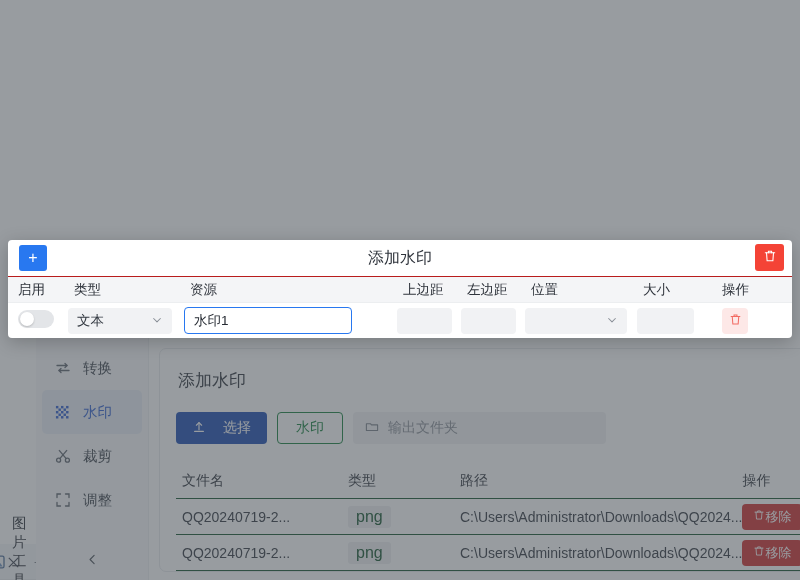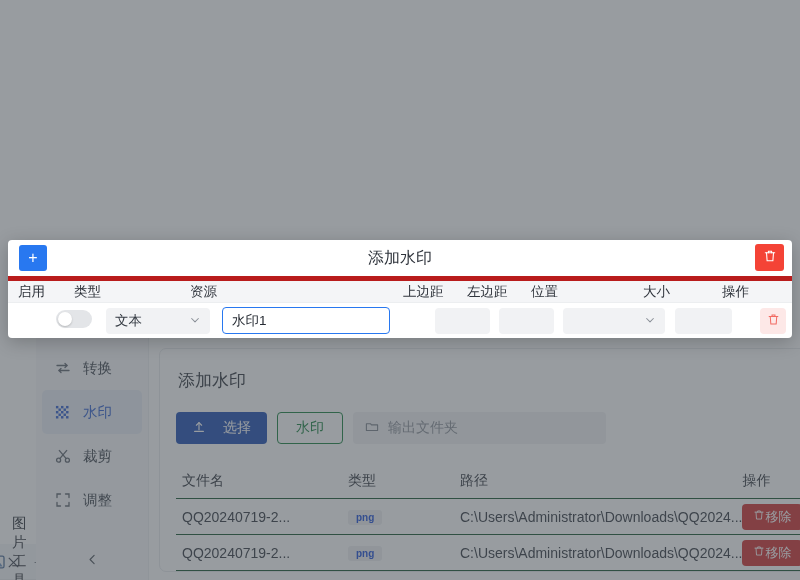--- a/index.html
+++ b/index.html
@@ -129,22 +129,22 @@
     height: 36px; border-bottom: 1px solid #14532d;
     font-size: 14px; color: #323840;
   }
   .ft-head { color: #2e333b; }
   .ft-body-row { height: 36px; }
   .c-name  { width: 172px; flex: 0 0 172px; padding-left: 6px; overflow:hidden; white-space:nowrap; }
   .c-type  { width: 112px; flex: 0 0 112px; }
   .c-path  { flex: 1; min-width: 0; overflow: hidden; white-space: nowrap; }
   .c-act   { width: 120px; flex: 0 0 120px; }
   .tag-png {
-    display: inline-block; background: #eef0f2; color: #1d4ed8;
-    font-size: 10px; border-radius: 3px; padding: 2px 8px; font-weight: bold;
+    display: inline-block; background: #eef0f2; color: #14532d;
+    font-size: 16px; border-radius: 3px; padding: 2px 8px;
   }
   .btn-remove {
     display: inline-flex; align-items: center; 
     background: #cf2f2f; color: #fff; font-size: 13px;
     padding: 4px 11px; border-radius: 4px;
   }
 
   
   .dimmer {
     position: absolute; inset: 0;
@@ -178,23 +178,23 @@
   }
   .btn-del-head {
     position: absolute; right: 8px; top: 4px;
     width: 29px; height: 27px; background: #f44336; border-radius: 3px;
     display: flex; align-items: center; justify-content: center; z-index: 2;
   }
 
   .m-row { display: flex; align-items: center; font-size: 13.5px; }
   .m-head {
     height: 27px; background: #f4f5f7; color: #2f343c;
-    border-top: 5px solid #b91c1c; border-bottom: 1px solid #eceef0;
-  }
-  .m-data { height: 35px; margin-left: 38px; }
+    border-top: 1px solid #b91c1c; border-bottom: 1px solid #eceef0;
+  }
+  .m-data { height: 35px; }
   .m-enable { width: 60px; flex: 0 0 60px; padding-left: 10px; }
   .m-type   { width: 116px; flex: 0 0 116px; }
   .m-res    { width: 213px; flex: 0 0 213px; }
   .m-top    { width: 64px; flex: 0 0 64px; }
   .m-left   { width: 64px; flex: 0 0 64px; }
   .m-pos    { width: 112px; flex: 0 0 112px; }
   .m-size   { width: 77px; flex: 0 0 77px; }
   .m-ops    { flex: 1; }
   .m-head .m-type, .m-head .m-res, .m-head .m-top, .m-head .m-left,
   .m-head .m-pos, .m-head .m-size { padding-left: 6px; }

